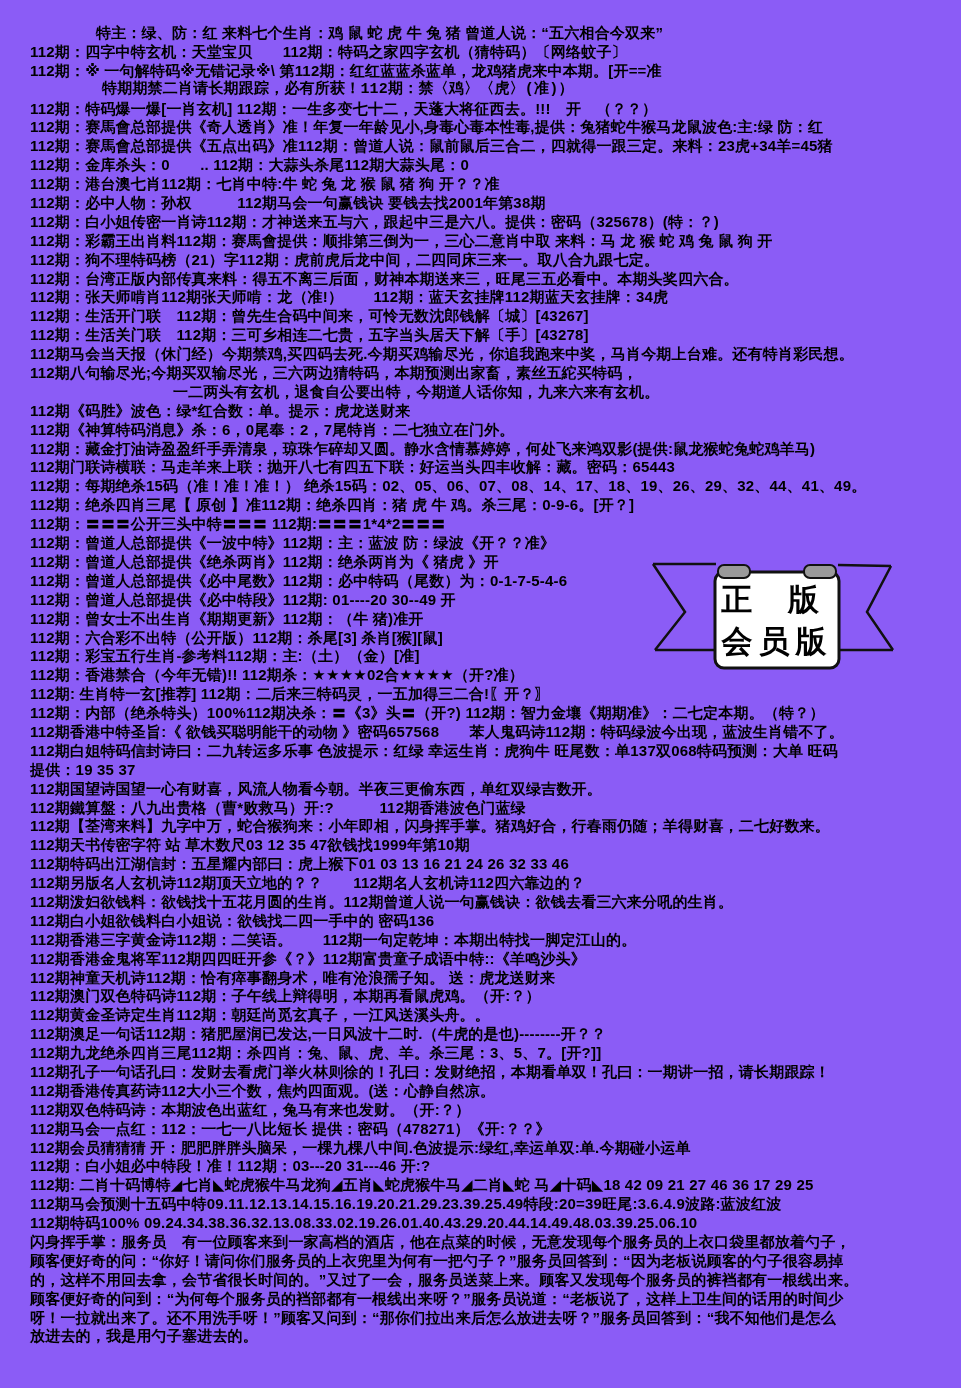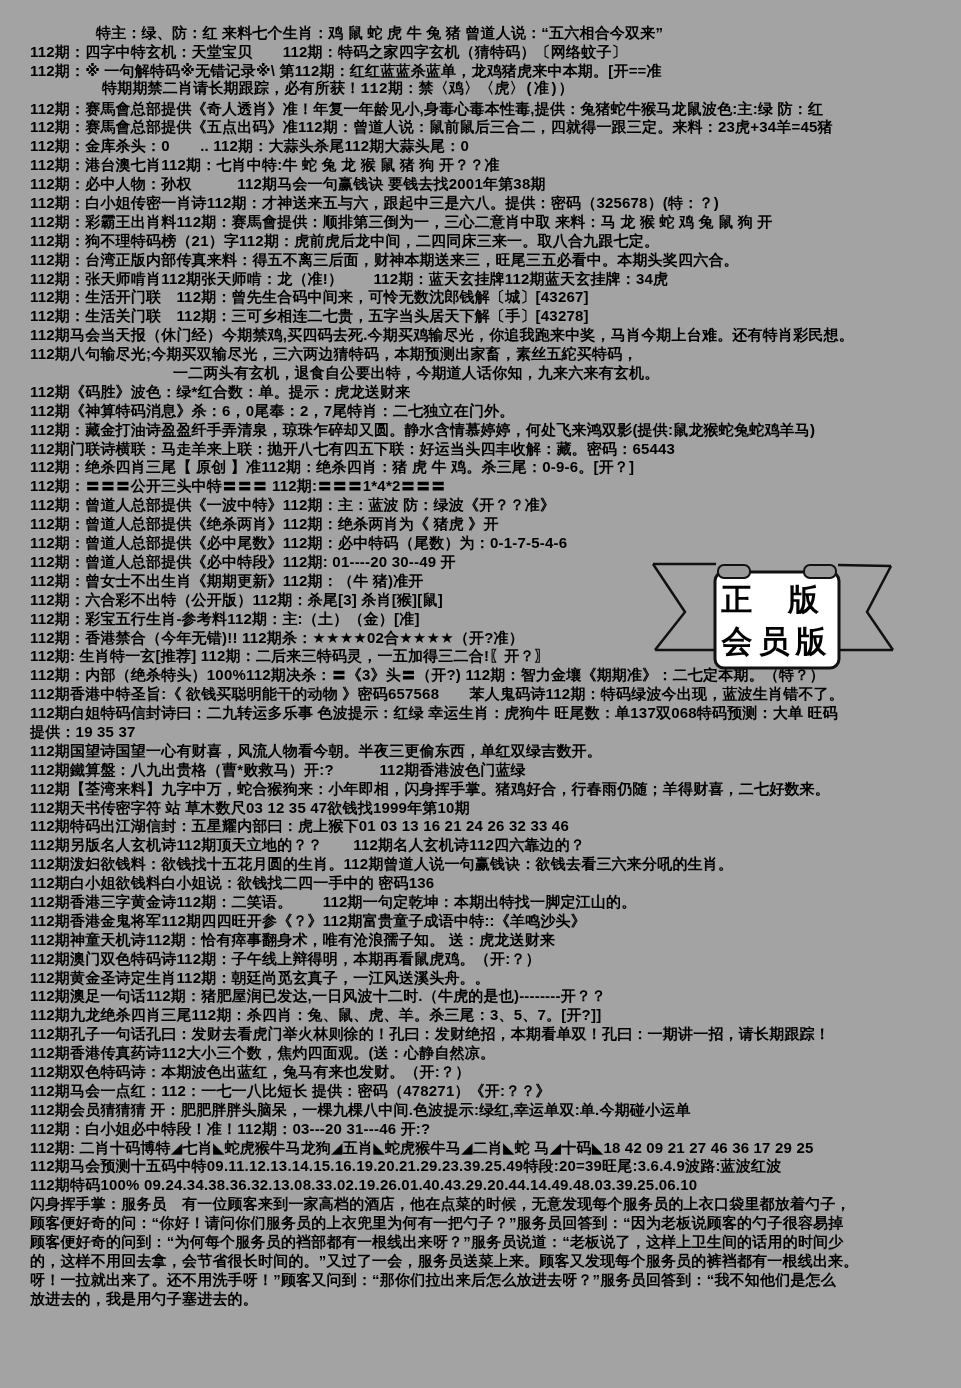--- a/index.html
+++ b/index.html
@@ -1,19 +1,19 @@
 <!DOCTYPE html>
 <html><head>
 <meta charset="utf-8">
 <style>
   html,body{margin:0;padding:0;background:#e8e8e8;}
   .page{
     position:relative;
     width:961px;height:1388px;
-    background:#a3a3a3;
+    background:#8b5cf6;
     overflow:hidden;
     font-family:"Liberation Sans","DejaVu Sans",sans-serif;
     font-weight:bold;
     color:#000;
   }
   .text-block{
     position:absolute;
     left:30px;top:24px;
     width:931px;
   }
@@ -41,39 +41,41 @@
 <body>
 
 <div class="page">
 
   <div class="text-block">
 
   <div class="line" style="padding-left: 66px;">特主：绿、防：红 来料七个生肖：鸡 鼠 蛇 虎 牛 兔 猪 曾道人说：“五六相合今双来”</div>
       <div class="line">112期：四字中特玄机：天堂宝贝　　112期：特码之家四字玄机（猜特码）〔网络蚊子〕</div>
       <div class="line">112期：※ 一句解特码※无错记录※\ 第112期：红红蓝蓝杀蓝单，龙鸡猪虎来中本期。[开==准</div>
       <div class="line" style="padding-left: 72px; font-family: Liberation Mono, monospace;">特期期禁二肖请长期跟踪，必有所获！112期：禁〈鸡〉〈虎〉(准)）</div>
+      <div class="line">112期：特码爆一爆[一肖玄机] 112期：一生多变七十二，天蓬大将征西去。!!!　开　（？？）</div>
       <div class="line">112期：赛馬會总部提供《奇人透肖》准！年复一年龄见小,身毒心毒本性毒,提供：兔猪蛇牛猴马龙鼠波色:主:绿 防：红</div>
       <div class="line">112期：赛馬會总部提供《五点出码》准112期：曾道人说：鼠前鼠后三合二，四就得一跟三定。来料：23虎+34羊=45猪</div>
       <div class="line">112期：金库杀头：0　　.. 112期：大蒜头杀尾112期大蒜头尾：0</div>
       <div class="line">112期：港台澳七肖112期：七肖中特:牛 蛇 兔 龙 猴 鼠 猪 狗 开？？准</div>
       <div class="line">112期：必中人物：孙权　　　112期马会一句赢钱诀 要钱去找2001年第38期</div>
       <div class="line">112期：白小姐传密一肖诗112期：才神送来五与六，跟起中三是六八。提供：密码（325678）(特：？)</div>
       <div class="line">112期：彩霸王出肖料112期：赛馬會提供：顺排第三倒为一，三心二意肖中取 来料：马 龙 猴 蛇 鸡 兔 鼠 狗 开</div>
       <div class="line">112期：狗不理特码榜（21）字112期：虎前虎后龙中间，二四同床三来一。取八合九跟七定。</div>
       <div class="line">112期：台湾正版内部传真来料：得五不离三后面，财神本期送来三，旺尾三五必看中。本期头奖四六合。</div>
       <div class="line">112期：张天师啃肖112期张天师啃：龙（准!）　　112期：蓝天玄挂牌112期蓝天玄挂牌：34虎</div>
       <div class="line">112期：生活开门联　112期：曾先生合码中间来，可怜无数沈郎钱解〔城〕[43267]</div>
       <div class="line">112期：生活关门联　112期：三可乡相连二七贵，五字当头居天下解〔手〕[43278]</div>
       <div class="line">112期马会当天报（休门经）今期禁鸡,买四码去死.今期买鸡输尽光，你追我跑来中奖，马肖今期上台难。还有特肖彩民想。</div>
       <div class="line">112期八句输尽光;今期买双输尽光，三六两边猜特码，本期预测出家畜，素丝五紽买特码，</div>
       <div class="line" style="padding-left: 143px;">一二两头有玄机，退食自公要出特，今期道人话你知，九来六来有玄机。</div>
       <div class="line">112期《码胜》波色：绿*红合数：单。提示：虎龙送财来</div>
       <div class="line">112期《神算特码消息》杀：6，0尾奉：2，7尾特肖：二七独立在门外。</div>
       <div class="line">112期：藏金打油诗盈盈纤手弄清泉，琼珠乍碎却又圆。静水含情慕婷婷，何处飞来鸿双影(提供:鼠龙猴蛇兔蛇鸡羊马)</div>
       <div class="line">112期门联诗横联：马走羊来上联：抛开八七有四五下联：好运当头四丰收解：藏。密码：65443</div>
+      <div class="line">112期：每期绝杀15码（准！准！准！） 绝杀15码：02、05、06、07、08、14、17、18、19、26、29、32、44、41、49。</div>
       <div class="line">112期：绝杀四肖三尾【 原创 】准112期：绝杀四肖：猪 虎 牛 鸡。杀三尾：0-9-6。[开？]</div>
       <div class="line">112期：〓〓〓公开三头中特〓〓〓 112期:〓〓〓1*4*2〓〓〓</div>
       <div class="line">112期：曾道人总部提供《一波中特》112期：主：蓝波 防：绿波《开？？准》</div>
       <div class="line">112期：曾道人总部提供《绝杀两肖》112期：绝杀两肖为《 猪虎 》开</div>
       <div class="line">112期：曾道人总部提供《必中尾数》112期：必中特码（尾数）为：0-1-7-5-4-6</div>
       <div class="line">112期：曾道人总部提供《必中特段》112期: 01----20 30--49 开</div>
       <div class="line">112期：曾女士不出生肖《期期更新》112期：（牛 猪)准开</div>
       <div class="line">112期：六合彩不出特（公开版）112期：杀尾[3] 杀肖[猴][鼠]</div>
       <div class="line">112期：彩宝五行生肖-参考料112期：主:（土）（金）[准]</div>
       <div class="line">112期：香港禁合（今年无错)!! 112期杀：★★★★02合★★★★（开?准）</div>
@@ -101,22 +103,22 @@
       <div class="line">112期香港传真药诗112大小三个数，焦灼四面观。(送：心静自然凉。</div>
       <div class="line">112期双色特码诗：本期波色出蓝红，兔马有来也发财。（开:？）</div>
       <div class="line">112期马会一点红：112：一七一八比短长 提供：密码（478271）《开:？？》</div>
       <div class="line">112期会员猜猜猜 开：肥肥胖胖头脑呆，一棵九棵八中间.色波提示:绿红,幸运单双:单.今期碰小运单</div>
       <div class="line">112期：白小姐必中特段！准！112期：03---20 31---46 开:?</div>
       <div class="line">112期: 二肖十码博特◢七肖◣蛇虎猴牛马龙狗◢五肖◣蛇虎猴牛马◢二肖◣蛇 马◢十码◣18 42 09 21 27 46 36 17 29 25</div>
       <div class="line">112期马会预测十五码中特09.11.12.13.14.15.16.19.20.21.29.23.39.25.49特段:20=39旺尾:3.6.4.9波路:蓝波红波</div>
       <div class="line">112期特码100% 09.24.34.38.36.32.13.08.33.02.19.26.01.40.43.29.20.44.14.49.48.03.39.25.06.10</div>
       <div class="line">闪身挥手掌：服务员　有一位顾客来到一家高档的酒店，他在点菜的时候，无意发现每个服务员的上衣口袋里都放着勺子，</div>
       <div class="line">顾客便好奇的问：“你好！请问你们服务员的上衣兜里为何有一把勺子？”服务员回答到：“因为老板说顾客的勺子很容易掉</div>
+      <div class="line">的，这样不用回去拿，会节省很长时间的。”又过了一会，服务员送菜上来。顾客又发现每个服务员的裤裆都有一根线出来。</div>
       <div class="line">顾客便好奇的问到：“为何每个服务员的裆部都有一根线出来呀？”服务员说道：“老板说了，这样上卫生间的话用的时间少</div>
-      <div class="line">的，这样不用回去拿，会节省很长时间的。”又过了一会，服务员送菜上来。顾客又发现每个服务员的裤裆都有一根线出来。</div>
       <div class="line">呀！一拉就出来了。还不用洗手呀！”顾客又问到：“那你们拉出来后怎么放进去呀？”服务员回答到：“我不知他们是怎么</div>
       <div class="line">放进去的，我是用勺子塞进去的。</div>
     </div>
 
   <svg class="ribbon" viewBox="0 0 320 128" width="320" height="128" xmlns="http://www.w3.org/2000/svg">
 
     <path d="M8 16 L40 64 L10 102" fill="none" stroke="#111" stroke-width="2.5"></path>
     <path d="M8 16 L71 16 M10 102 L71 102" fill="none" stroke="#111" stroke-width="2.5"></path>
 
     <path d="M246 18 L222 64 L248 102" fill="none" stroke="#111" stroke-width="2.5"></path>

